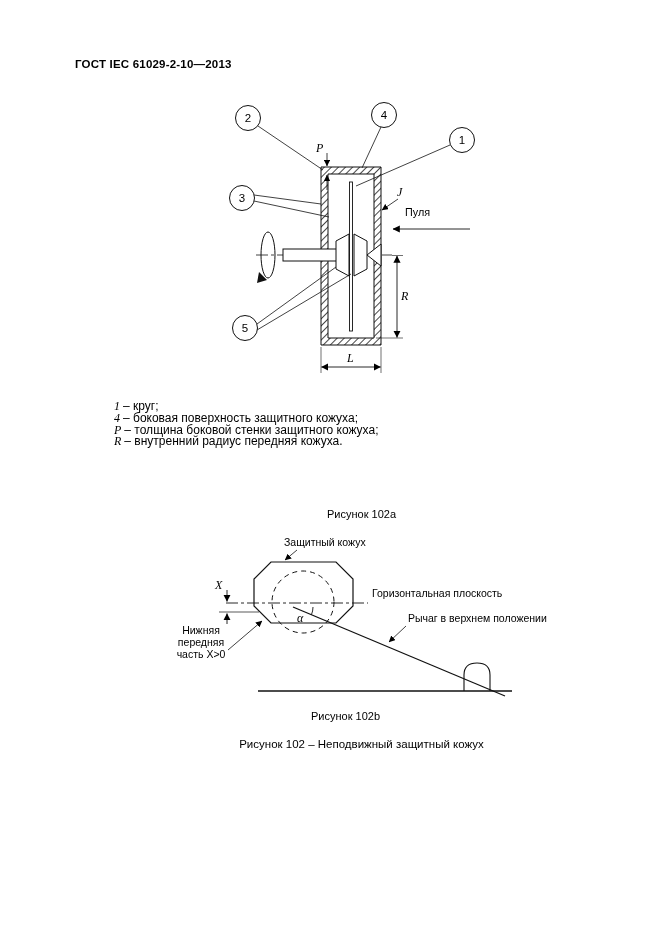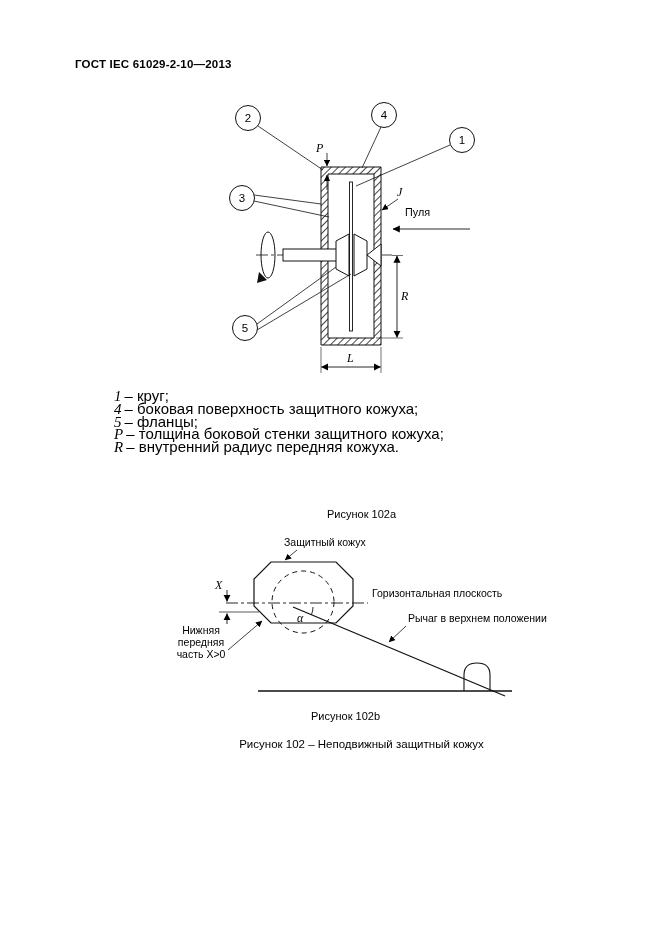--- a/index.html
+++ b/index.html
@@ -8,22 +8,22 @@
     font-family:"Liberation Sans", sans-serif; color:#000; overflow:hidden;
   }
   .doc-header {
     position:absolute; left:75px; top:58px;
     font-size:11.5px; font-weight:bold; letter-spacing:0.2px;
   }
   .page-number {
     position:absolute; left:77px; top:850px; font-size:11.5px;
   }
   .legend {
-    position:absolute; left:114px; top:390px;
-    font-size:15px; line-height:11.8px;
+    position:absolute; left:114px; top:401px;
+    font-size:12px; line-height:11.8px;
   }
   .legend-row { white-space:nowrap; }
   .legend .sym {
     font-style:italic; font-family:"Liberation Serif", serif;
     margin-right:3px;
   }
   .caption {
     position:absolute; width:661px; text-align:center; font-size:11px;
   }
   .caption-a { left:31px; top:508px; }
@@ -132,21 +132,20 @@
       <line x1="321" y1="347" x2="321" y2="373" stroke="#111" stroke-width="0.6"></line>
       <line x1="381" y1="347" x2="381" y2="373" stroke="#111" stroke-width="0.6"></line>
       <line x1="321.5" y1="367" x2="380.5" y2="367" stroke="#111" stroke-width="0.9" marker-start="url(#arrA)" marker-end="url(#arrA)"></line>
       <text class="dim-letter" x="347" y="362">L</text>
     </g>
   </svg>
 
   <div class="legend">
     <div class="legend-row"><span class="sym">1</span><span class="txt">– круг;</span></div>
     <div class="legend-row"><span class="sym">4</span><span class="txt">– боковая поверхность защитного кожуха;</span></div>
-    <div class="legend-row"><span class="sym">5</span><span class="txt">– фланцы;</span></div>
     <div class="legend-row"><span class="sym">P</span><span class="txt">– толщина боковой стенки защитного кожуха;</span></div>
     <div class="legend-row"><span class="sym">R</span><span class="txt">– внутренний радиус передняя кожуха.</span></div>
   </div>
 
   <div class="caption caption-a">Рисунок 102а</div>
 
   <svg width="661" height="180" viewBox="0 528 661 180" style="top:528px">
     <defs>
       <marker id="arrB" viewBox="0 0 10 10" refX="9.5" refY="5" markerWidth="8" markerHeight="8" orient="auto-start-reverse">
         <path d="M0,0 L10,5 L0,10 z" fill="#000"></path>

